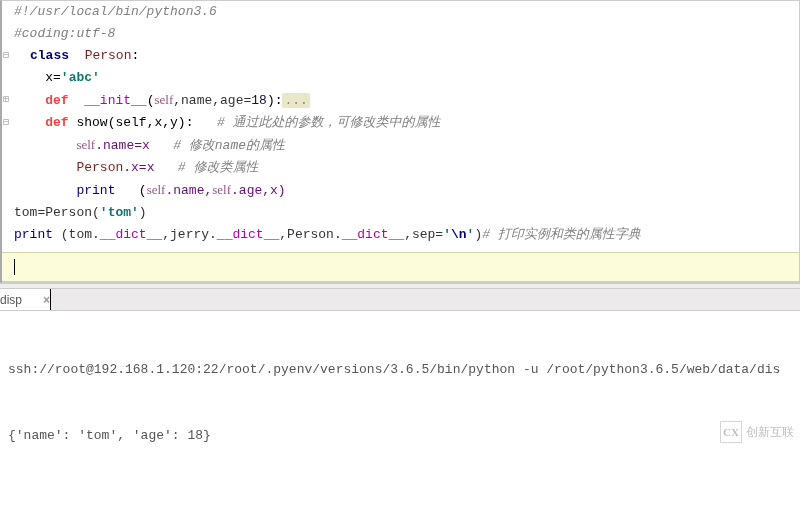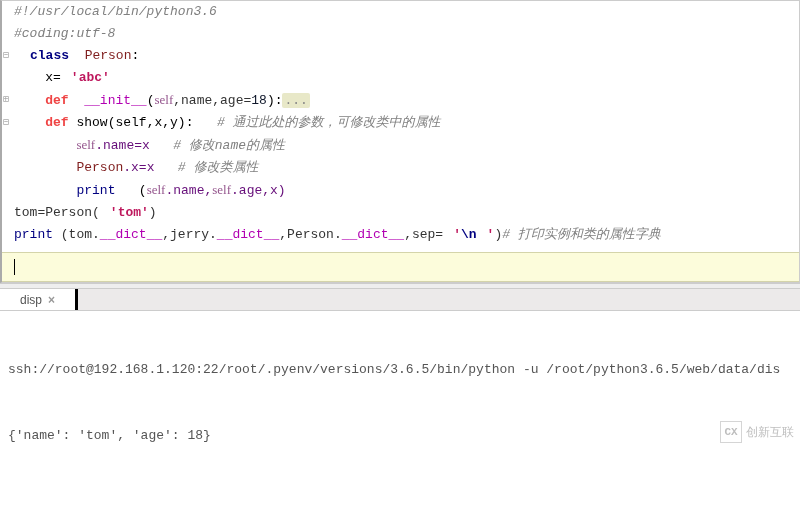--- a/index.html
+++ b/index.html
@@ -38,21 +38,21 @@
   }
   .c-comment { color: #808080; font-style: italic; }
   .c-keyword { color: #000080; font-weight: bold; margin-left: 16px; }
   .c-classname { color: #7f1d1d; }
   .c-def { color: #ef4444; font-weight: bold; }
   .c-funcname { color: #000; }
   .c-dunder { color: #B200B2; }
   .c-self { color: #94558D; font-family: Liberation Serif, serif; }
   .c-param { color: #333; }
   .c-number { color: #0f172a; }
-  .c-string { color: #be185d; font-weight: bold; margin-left: 10px; }
+  .c-string { color: #0f766e; font-weight: bold; }
   .c-builtin { color: #000080; }
   .c-paren { color: #000; }
   .c-attr { color: #660E7A; }
   .c-esc { color: #000080; font-weight: bold; }
   .fold-ellipsis {
     background: #e8e8c8;
     color: #888;
     padding: 0 2px;
     border-radius: 2px;
   }
@@ -81,25 +81,25 @@
     align-items: center;
     background: #eceaea;
     border-bottom: 1px solid #ccc;
     height: 22px;
     font-family: sans-serif;
     font-size: 12px;
   }
   .console-tab {
     display: flex;
     align-items: center;
-    gap: 6px;
-    padding: 0 20px;
+    gap: 21px;
+    padding: 0 0;
     height: 100%;
     background: #fff;
-    border-right: 3px solid #000000;
+    border-right: 1px solid #000000;
     color: #555;
     cursor: pointer;
   }
   .tab-close {
     color: #999;
     cursor: pointer;
     font-weight: bold;
   }
   .console-output {
     background: #fff;
@@ -111,21 +111,21 @@
   }
   .console-line { white-space: pre; }
   .watermark {
     position: absolute;
     right: 6px;
     bottom: 6px;
     display: flex;
     align-items: center;
     gap: 4px;
     opacity: 0.35;
-    font-family: Liberation Mono, monospace;
+    font-family: Liberation Serif, serif;
     font-size: 12px;
     color: #444;
     pointer-events: none;
   }
   .watermark-logo {
     width: 22px; height: 22px;
     border: 1px solid #888;
     display: flex; align-items: center; justify-content: center;
     font-weight: bold;
     font-size: 11px;

